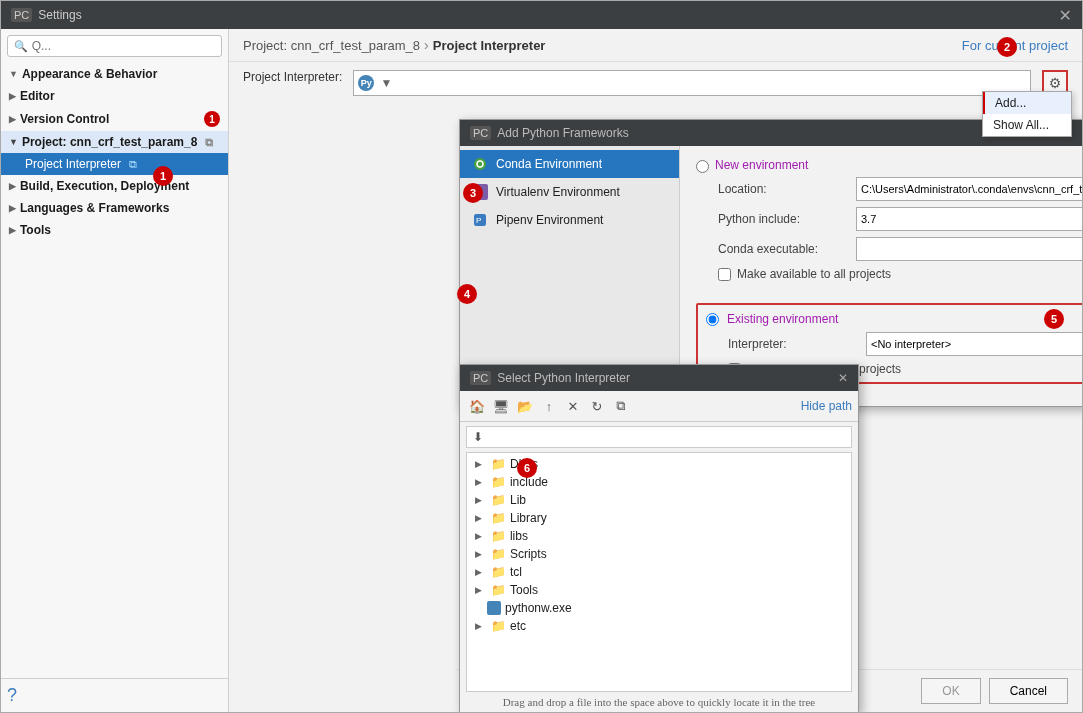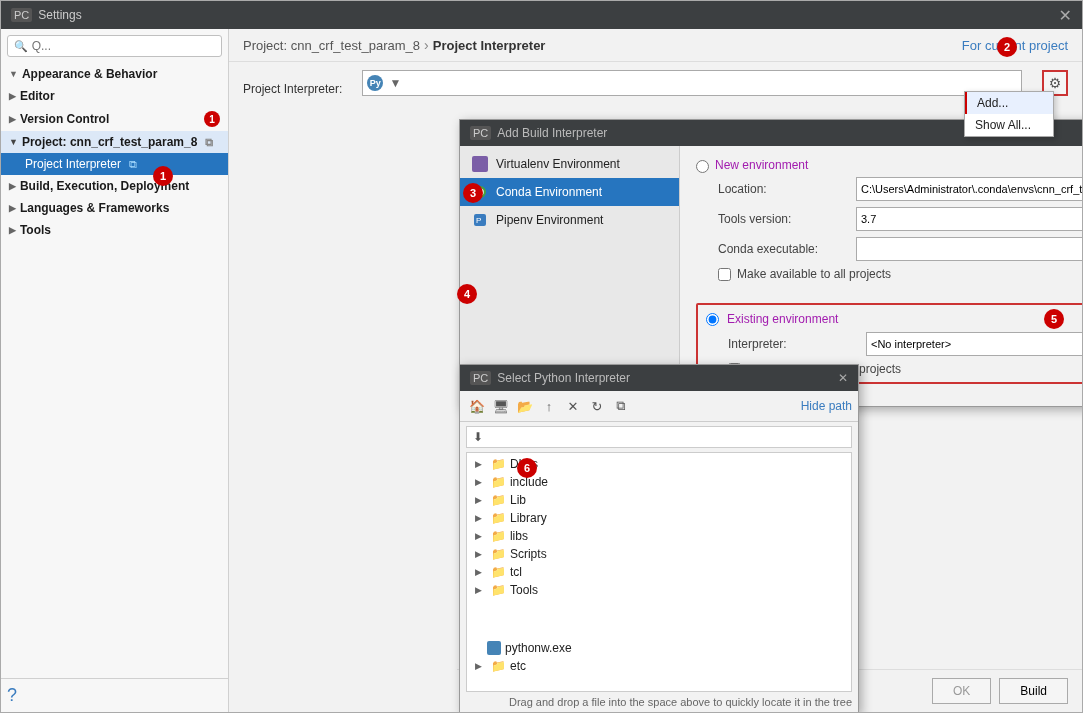--- a/index.html
+++ b/index.html
@@ -99,23 +99,23 @@
       color: #555;
       border-bottom: 1px solid #ddd;
       background: #f2f2f2;
     }
     .main-header-bold { font-weight: bold; color: #333; }
     .main-header-right { margin-left: auto; color: #3a7cbf; text-decoration: none; cursor: pointer; }
 
     
     .interpreter-row {
       display: flex;
-      align-items: flex-end;
+      align-items: flex-start;
       padding: 8px 14px;
-      gap: 20px;
+      gap: 11px;
       background: #f2f2f2;
     }
     .interpreter-label { font-size: 12px; color: #333; white-space: nowrap; }
     .interpreter-select {
       flex: 1;
       height: 26px;
       border: 1px solid #aaa;
       background: #fff;
       font-size: 12px;
       padding: 0 4px;
@@ -130,21 +130,21 @@
       border: 1px solid #aaa;
       background: #f5f5f5;
       cursor: pointer;
       display: flex; align-items: center; justify-content: center;
       font-size: 14px; color: #555;
     }
 
     
     .dropdown-buttons {
       position: absolute;
-      top: 62px; right: 28px;
+      top: 62px; right: 10px;
       background: #fff;
       border: 1px solid #aaa;
       box-shadow: 2px 2px 6px rgba(0,0,0,0.2);
       z-index: 10;
       min-width: 90px;
     }
     .dropdown-btn {
       padding: 4px 10px;
       cursor: pointer;
       font-size: 12px;
@@ -321,21 +321,22 @@
     .tree-item.selected { background: #b8d4f0; }
     .tree-arrow { font-size: 9px; color: #666; width: 12px; }
     .tree-folder-icon { color: #c8a000; font-size: 12px; }
     .tree-file-icon { width: 14px; height: 14px; background: #aaa; border-radius: 2px; display: flex; align-items: center; justify-content: center; font-size: 8px; color: #fff; }
     .python-file-icon { background: #4584b6; }
 
     .drag-drop-hint {
       padding: 4px 6px;
       font-size: 11px;
       color: #666;
-      text-align: right;
+      text-align: center;
+      font-family: Liberation Serif, serif;
     }
 
     
     .settings-bottom {
       position: absolute;
       bottom: 0; right: 0;
       width: calc(100% - 228px);
       padding: 8px 14px;
       display: flex;
       justify-content: flex-end;
@@ -476,46 +477,46 @@
 
       <div class="dropdown-buttons">
         <span class="dropdown-btn highlighted">Add...</span>
         <span class="dropdown-btn">Show All...</span>
       </div>
 
       <div class="add-interpreter-dialog">
         <div class="dialog-title-bar">
           <div class="dialog-title-left">
             <span style="font-size:11px; background:#555; padding:1px 3px; border-radius:2px; color:#ccc;">PC</span>
-            <span>Add Build Interpreter</span>
+            <span>Add Python Frameworks</span>
           </div>
 
         </div>
 
         <div class="dialog-body">
 
           <div class="dialog-sidebar">
-            <div class="dialog-sidebar-item">
-              <div class="dialog-icon virtualenv-icon">
-                <svg width="12" height="12" viewBox="0 0 12 12">
-                    <circle cx="6" cy="6" r="5" fill="#7b5ea7"></circle>
-                  </svg>
-              </div>
-              <span>Virtualenv Environment</span>
-            </div>
             <div class="dialog-sidebar-item selected">
               <div class="dialog-icon">
                 <svg width="14" height="14" viewBox="0 0 14 14">
                     <circle cx="7" cy="7" r="6" fill="#44a340" stroke="none"></circle>
                     <circle cx="7" cy="7" r="3" fill="none" stroke="#fff" stroke-width="1.5"></circle>
                   </svg>
               </div>
               <span>Conda Environment</span>
             </div>
             <div class="dialog-sidebar-item">
+              <div class="dialog-icon virtualenv-icon">
+                <svg width="12" height="12" viewBox="0 0 12 12">
+                    <circle cx="6" cy="6" r="5" fill="#7b5ea7"></circle>
+                  </svg>
+              </div>
+              <span>Virtualenv Environment</span>
+            </div>
+            <div class="dialog-sidebar-item">
               <div class="dialog-icon">
                 <svg width="14" height="14" viewBox="0 0 14 14">
                     <rect width="12" height="12" x="1" y="1" rx="2" fill="#3a7cbf"></rect>
                     <text x="3" y="10" font-size="8" fill="#fff">P</text>
                   </svg>
               </div>
               <span>Pipenv Environment</span>
             </div>
           </div>
 
@@ -527,21 +528,21 @@
                   <input type="radio" class="radio-input" name="envtype" style="">
                   <span class="radio-label">New environment</span>
                 </div>
                 <div class="form-fields">
                   <div class="form-row">
                     <span class="form-label">Location:</span>
                     <input class="form-input" value="C:\Users\Administrator\.conda\envs\cnn_crf_test_param_8" style="">
 
                   </div>
                   <div class="form-row">
-                    <span class="form-label">Tools version:</span>
+                    <span class="form-label">Python include:</span>
                     <input class="form-input" value="3.7" style="">
 
                   </div>
                   <div class="form-row">
                     <span class="form-label">Conda executable:</span>
                     <input class="form-input" value="" style="">
 
                   </div>
                   <div class="checkbox-row">
                     <input type="checkbox" style="">
@@ -631,42 +632,42 @@
           <div class="tree-item">
             <span class="tree-arrow">▶</span>
             <span class="tree-folder-icon">📁</span>
             <span>tcl</span>
           </div>
           <div class="tree-item">
             <span class="tree-arrow">▶</span>
             <span class="tree-folder-icon">📁</span>
             <span>Tools</span>
           </div>
-          <div class="tree-item" style="padding-left:20px;margin-top:40px;">
+          <div class="tree-item" style="padding-left:20px;">
             <div class="tree-file-icon python-file-icon">
               <svg width="10" height="10" viewBox="0 0 10 10">
                   <circle cx="5" cy="5" r="4" fill="#4584b6"></circle>
                 </svg>
             </div>
             <span>pythonw.exe</span>
           </div>
           <div class="tree-item">
             <span class="tree-arrow">▶</span>
             <span class="tree-folder-icon">📁</span>
             <span>etc</span>
           </div>
         </div>
 
         <div class="drag-drop-hint">Drag and drop a file into the space above to quickly locate it in the tree</div>
 
       </div>
 
       <div class="settings-bottom">
         <button class="settings-ok-btn">OK</button>
-        <button class="settings-cancel-btn">Build</button>
+        <button class="settings-cancel-btn">Cancel</button>
       </div>
 
     </div>
   </div>
 
   <div class="step-badge badge-1">1</div>
   <div class="step-badge badge-2">2</div>
   <div class="step-badge badge-3" style="top:182px; left:462px;">3</div>
   <div class="step-badge badge-4" style="top:283px; left:456px;">4</div>
   <div class="step-badge badge-5" style="top:308px; right:18px;">5</div>

